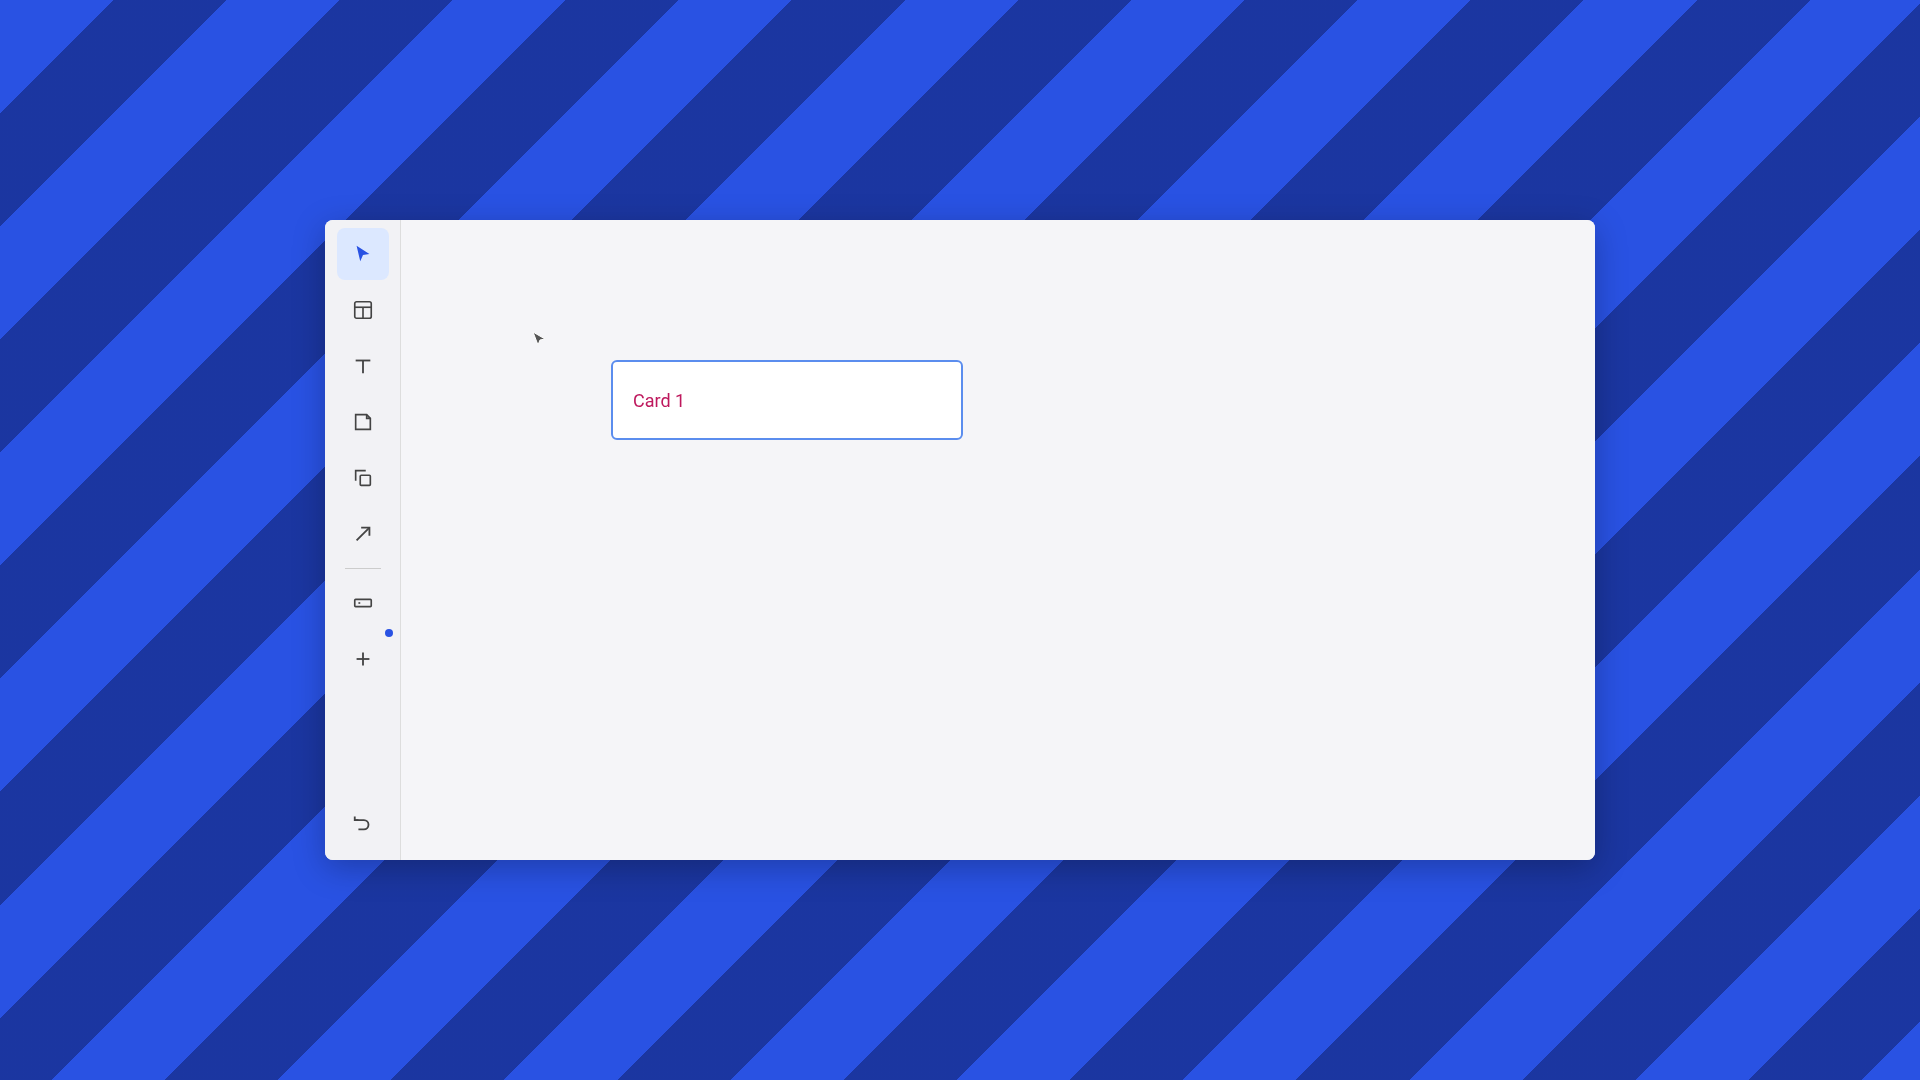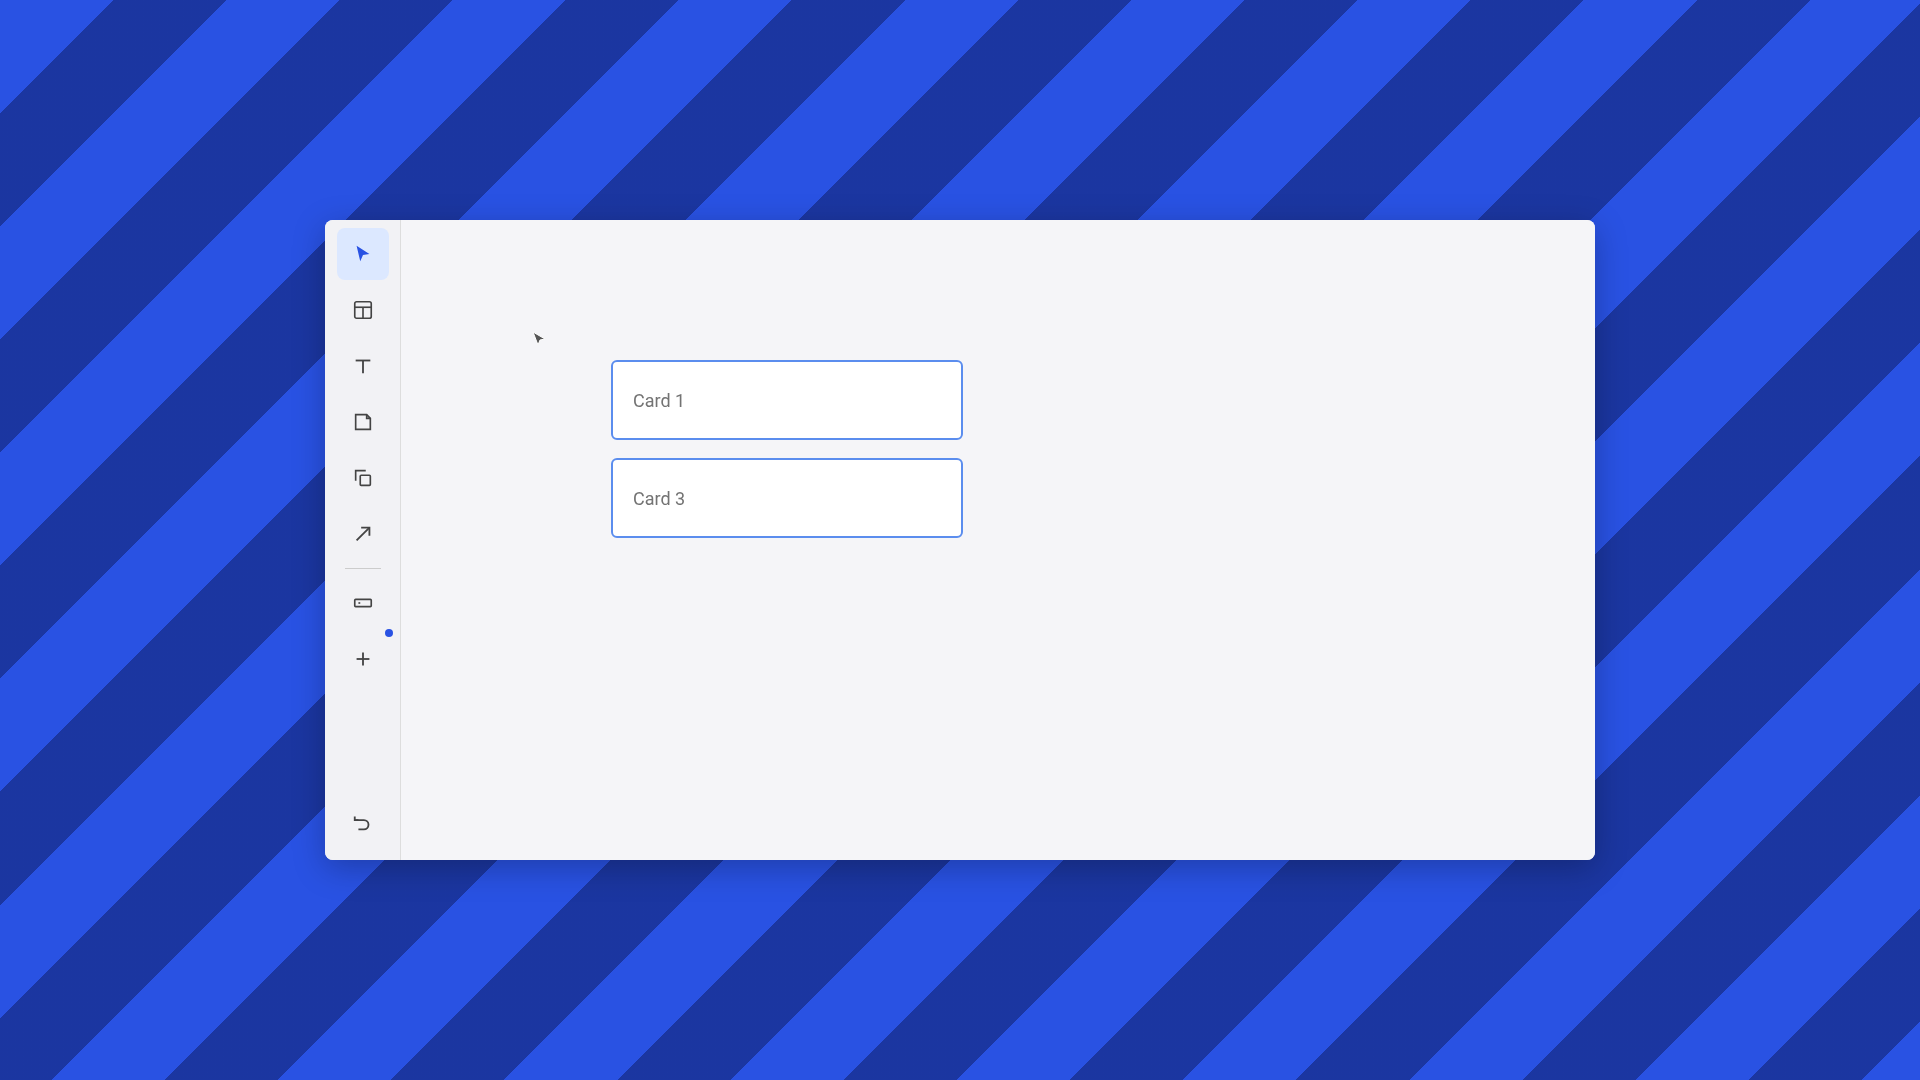--- a/index.html
+++ b/index.html
@@ -93,21 +93,21 @@
     .card-item {
       width: 352px;
       height: 80px;
       background: #fff;
       border: 2px solid #5b8dee;
       border-radius: 6px;
       display: flex;
       align-items: center;
       padding: 0 20px;
       font-size: 18px;
-      color: #737373;
+      color: #be185d;
       cursor: pointer;
     }
 
     
     .cursor-indicator {
       position: absolute;
       top: 110px;
       left: 130px;
       width: 18px;
       height: 18px;
@@ -222,21 +222,18 @@
       </svg>
     </div>
 
     <div class="cards-container">
 
       <div class="card-item">
         <span>Card 1</span>
       </div>
 
 
-      <div class="card-item">
-        <span>Card 3</span>
-      </div>
 
     </div>
 
   </div>
 
 </div>
 
 </body></html>

